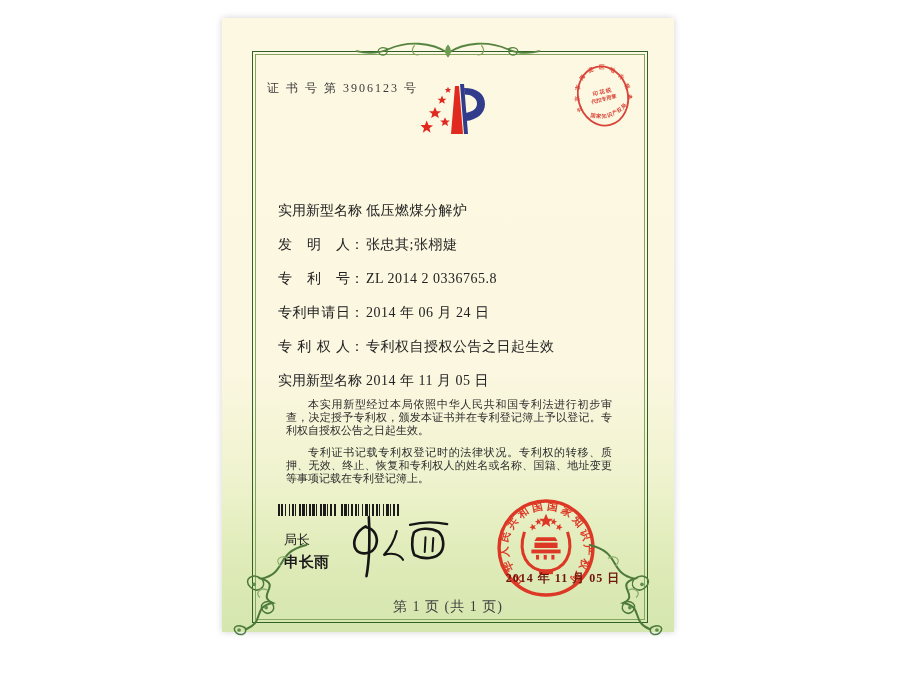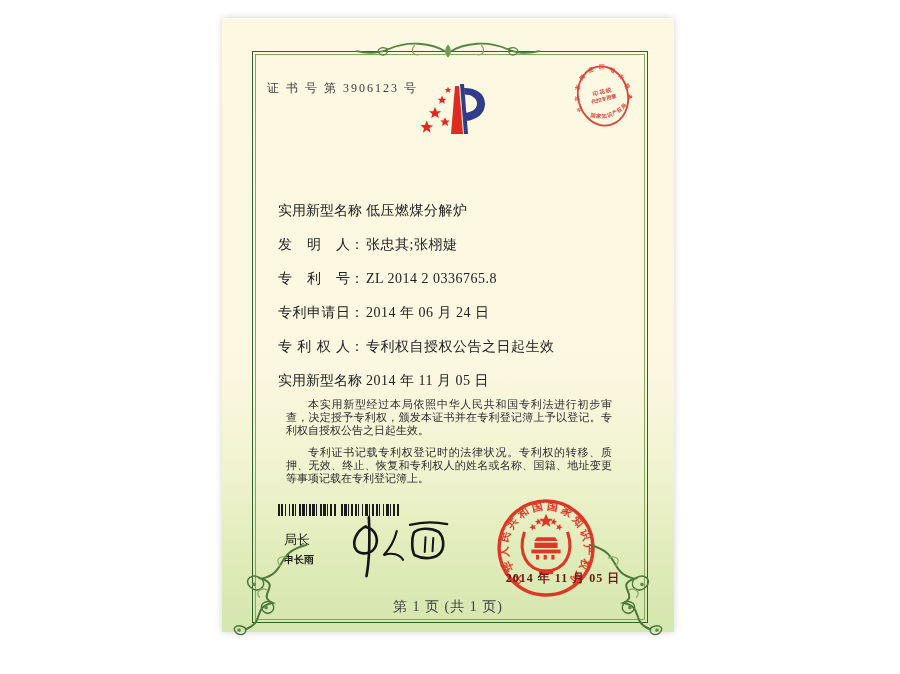--- a/index.html
+++ b/index.html
@@ -23,21 +23,21 @@
   .field-value{letter-spacing:.5px;}
   .paras{position:absolute;left:56px;top:372px;width:342px;font-size:11px;line-height:13.2px;
          color:#2c2c2c;text-align:justify;}
   .paras p{margin:8px;text-indent:2em;}
   .barcode{position:absolute;left:56px;top:486px;width:122px;height:12px;
     background:repeating-linear-gradient(90deg,#1b1b1b 0,#1b1b1b 1.5px,rgba(0,0,0,0) 1.5px,rgba(0,0,0,0) 3px,
     #1b1b1b 3px,#1b1b1b 5.5px,rgba(0,0,0,0) 5.5px,rgba(0,0,0,0) 7px,
     #1b1b1b 7px,#1b1b1b 8px,rgba(0,0,0,0) 8px,rgba(0,0,0,0) 10.5px);}
   .sig-title{position:absolute;left:62px;top:513px;font-size:13px;font-weight:400;color:#1c1c1c;
              font-family:"Liberation Sans","DejaVu Sans",sans-serif;}
-  .sig-name{position:absolute;left:62px;top:535px;font-size:10px;font-weight:700;color:#1c1c1c;
+  .sig-name{position:absolute;left:62px;top:535px;font-size:15px;font-weight:700;color:#1c1c1c;
             font-family:"Liberation Sans","DejaVu Sans",sans-serif;}
   .signature{position:absolute;left:106px;top:496px;width:136px;height:66px;}
   .issue-seal{position:absolute;left:274px;top:480px;width:100px;height:100px;opacity:.95;}
   .seal-date{position:absolute;left:270px;top:552px;width:142px;text-align:center;z-index:3;
              font-size:12px;font-weight:700;color:#6e150c;letter-spacing:1px;white-space:nowrap;}
   .footer{position:absolute;left:0;top:580px;width:100%;text-align:center;font-size:14px;color:#3f3f3f;letter-spacing:1px;}
   .flourish-top{position:absolute;left:50%;top:21px;transform:translateX(-50%);width:190px;height:28px;}
   .flourish-bl{position:absolute;left:4px;top:522px;width:84px;height:96px;}
   .flourish-br{position:absolute;right:4px;top:522px;width:84px;height:96px;transform:scaleX(-1);}
 </style>

